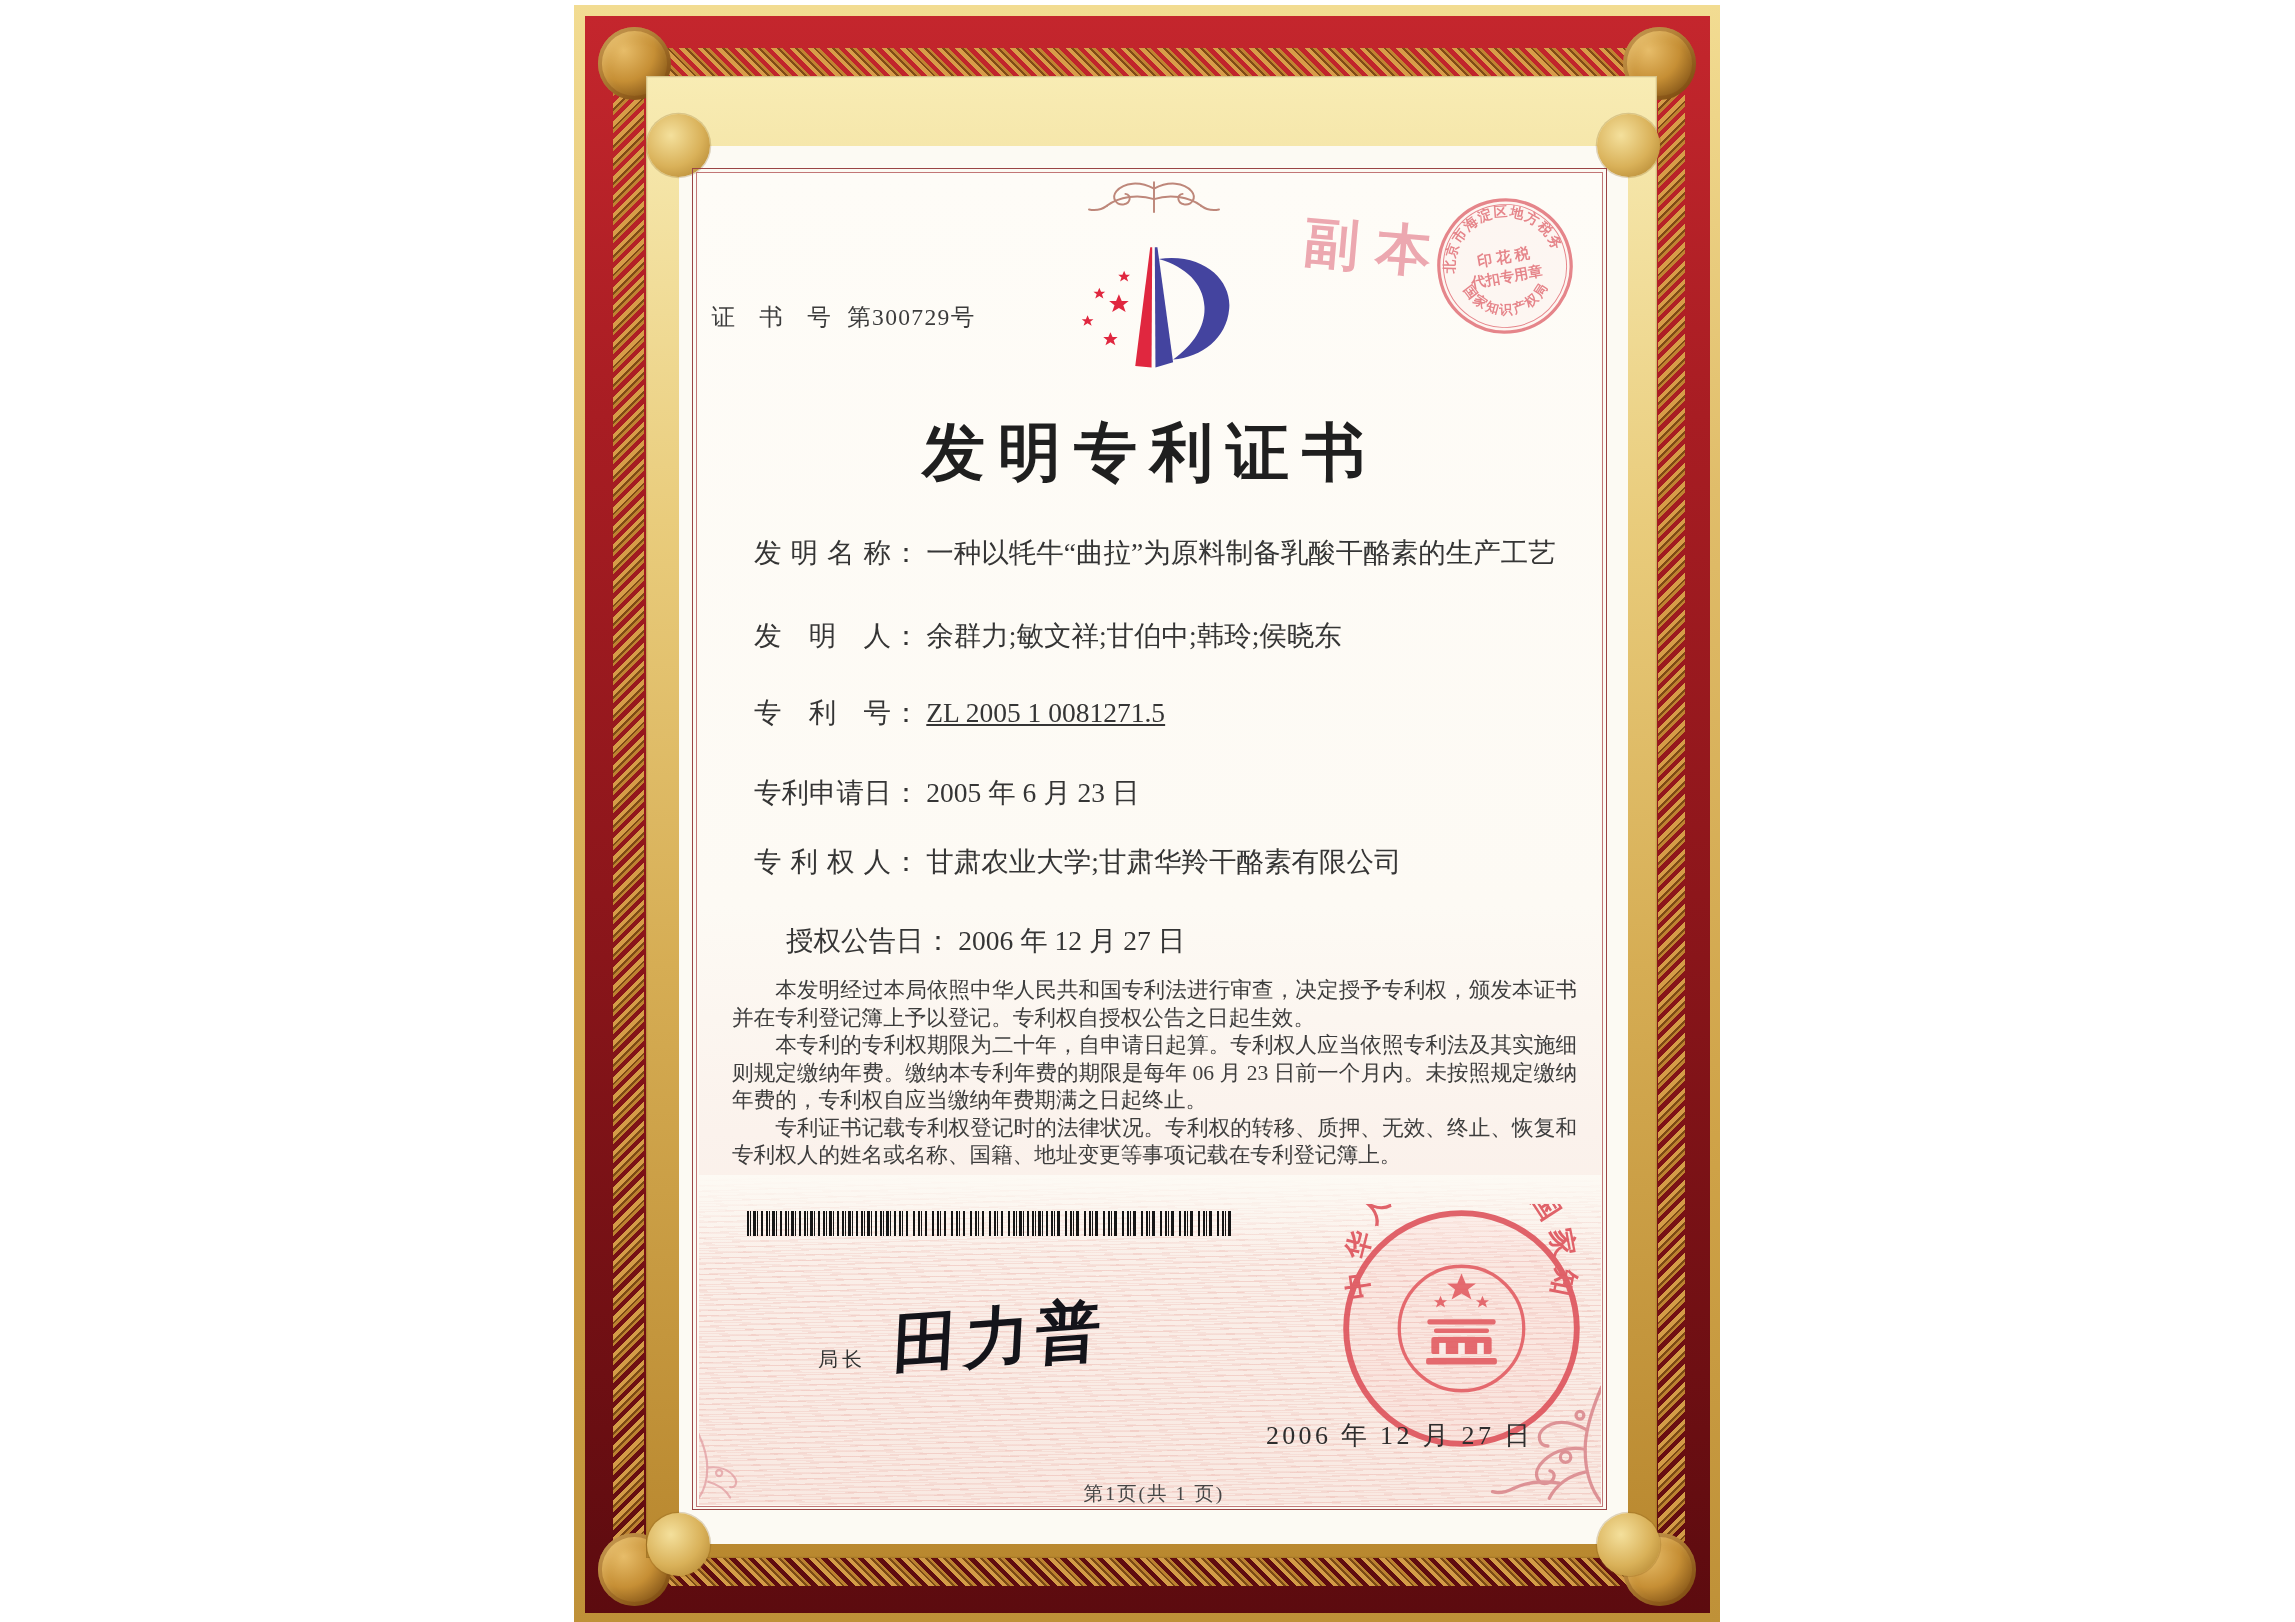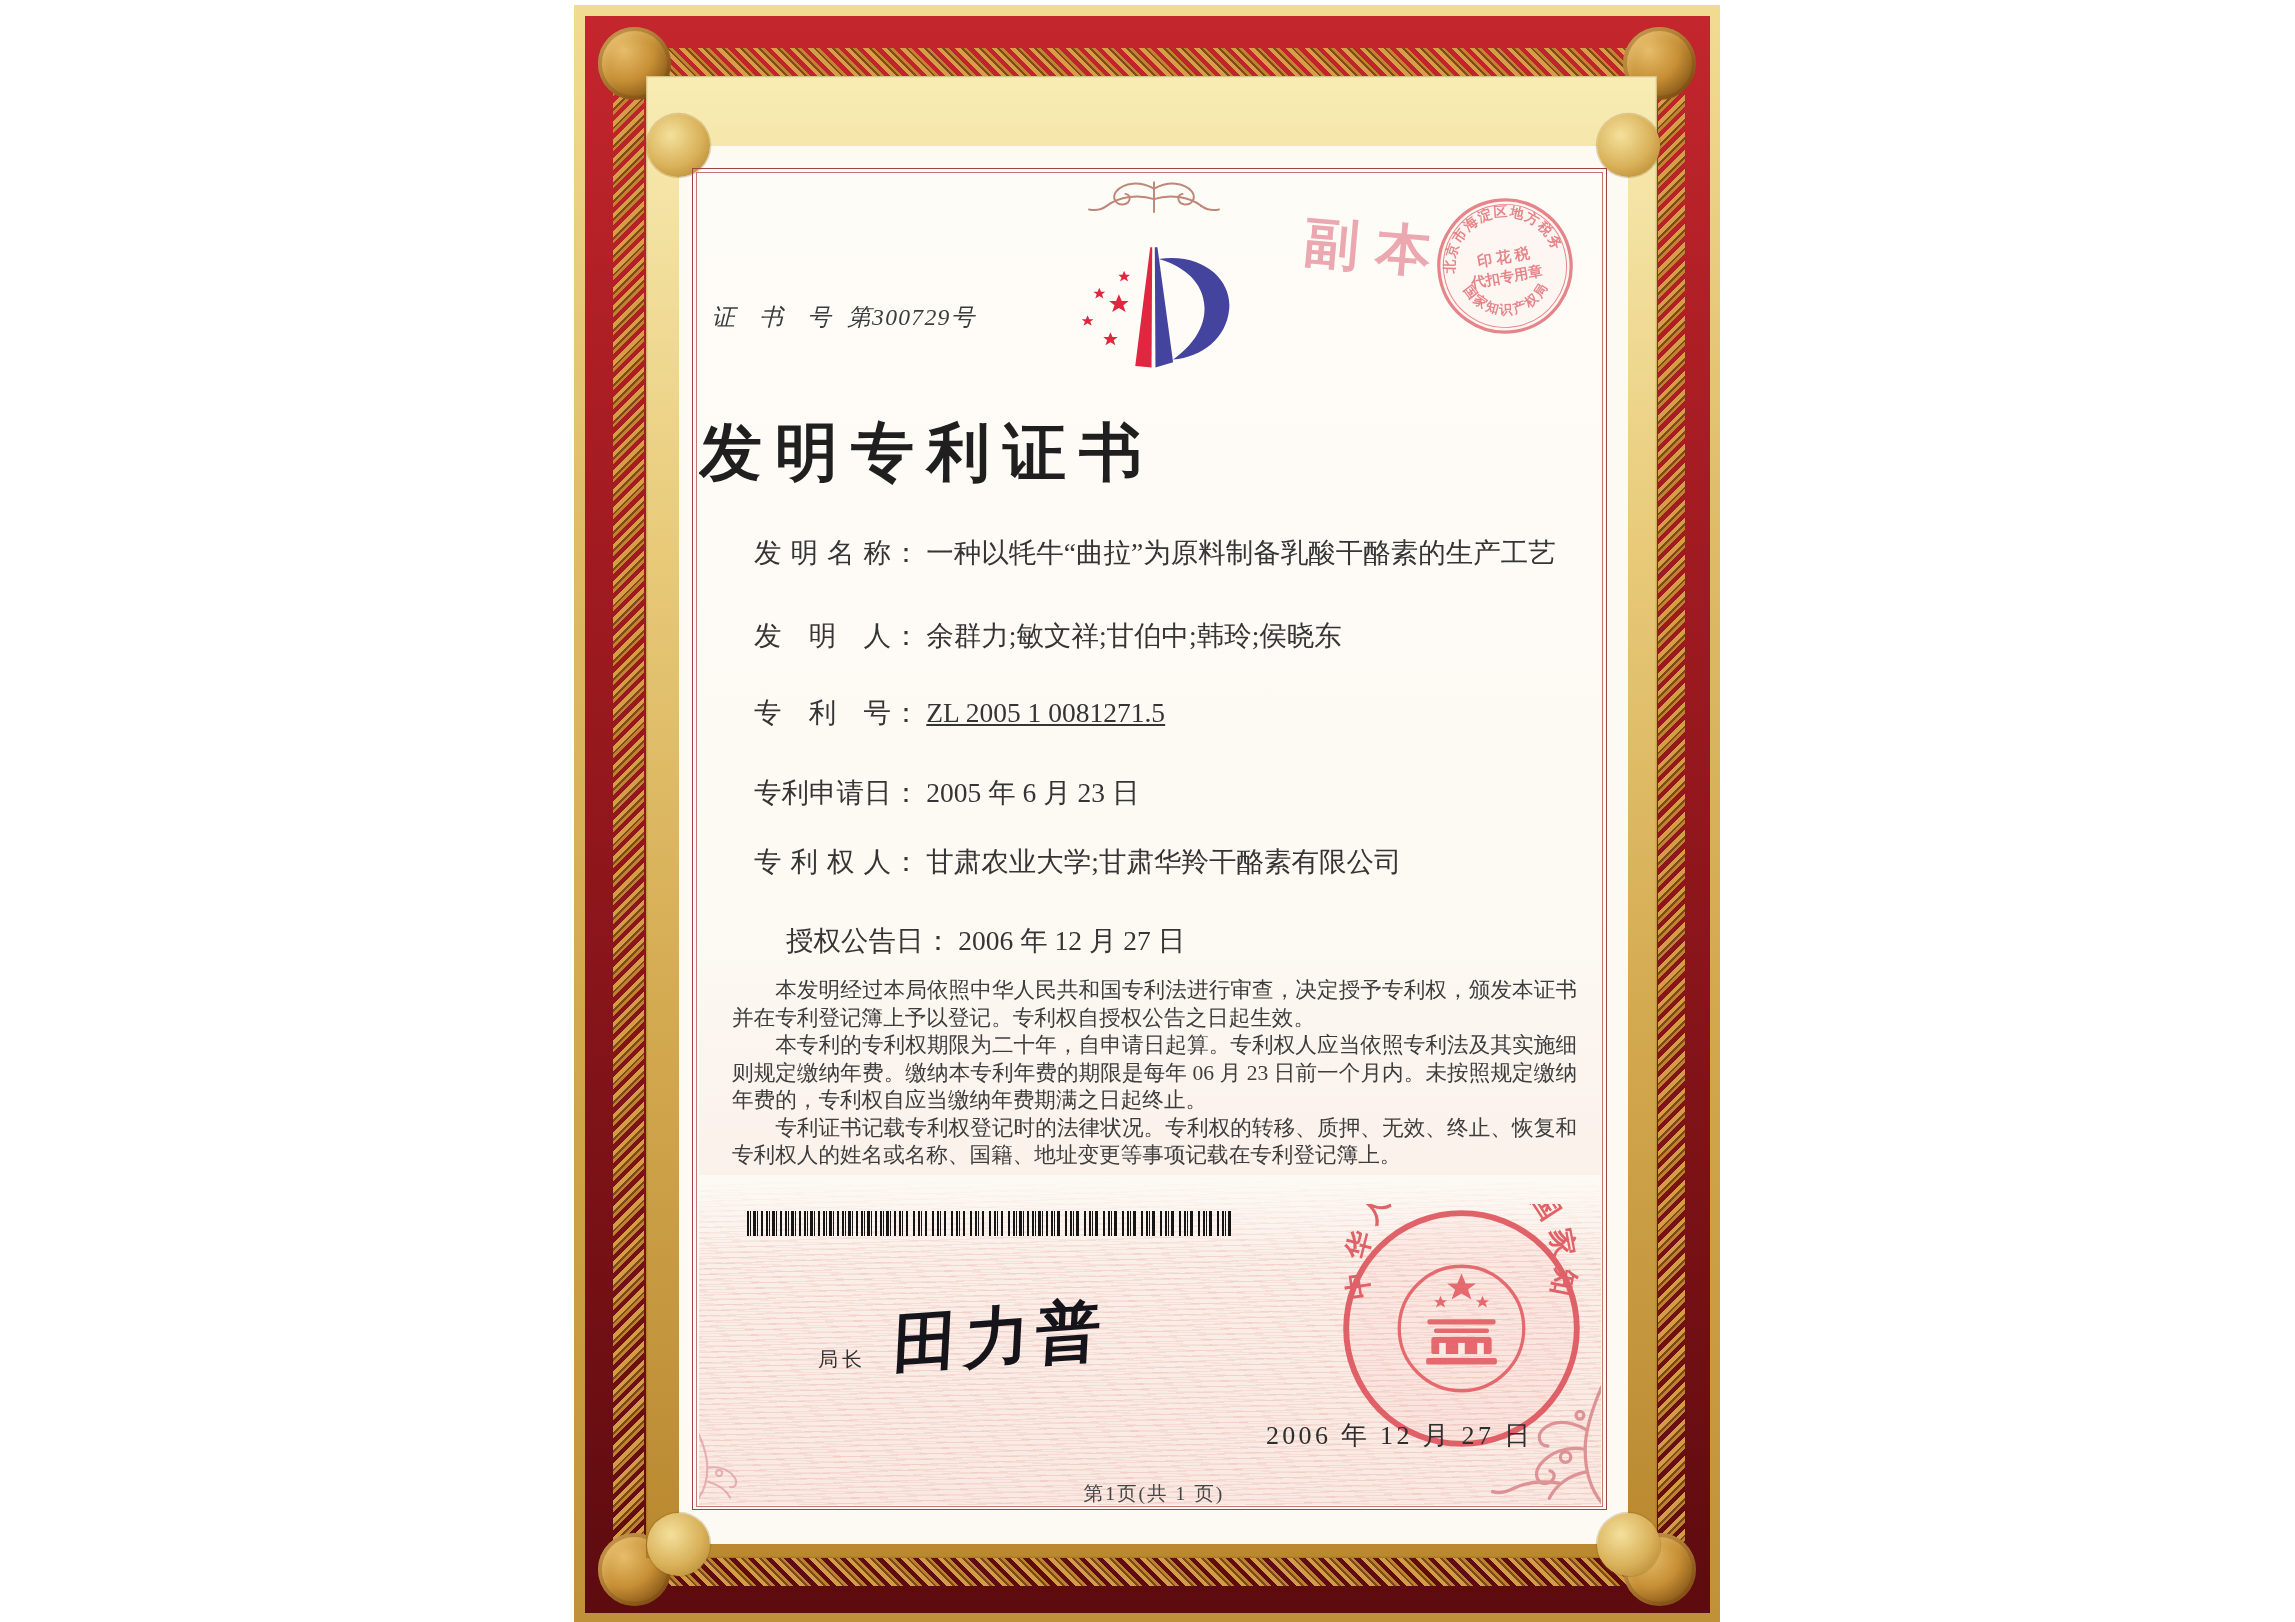--- a/index.html
+++ b/index.html
@@ -40,34 +40,34 @@
   
   .content{position:absolute;top:168px;left:125px;right:119px;bottom:118px;
      background:linear-gradient(180deg,#fefcf7 0%,#fdfaf4 55%,#fbf2ec 72%,#f9e9e2 100%);overflow:hidden;}
   .guilloche{position:absolute;left:0;right:0;bottom:0;height:330px;
      background:
        repeating-linear-gradient(178deg,rgba(228,148,138,.20) 0 1.3px,rgba(228,148,138,0) 1.3px 5.2px),
        repeating-linear-gradient(2deg,rgba(228,148,138,.14) 0 1.3px,rgba(228,148,138,0) 1.3px 5.9px);}
   .guilloche::before{content:'';position:absolute;left:0;right:0;top:0;height:85px;
      background:linear-gradient(180deg,#fdfaf4 0%,rgba(253,250,244,0) 100%);}
 
-  .cert-no{position:absolute;left:12.4px;top:128px;font-size:23.6px;color:#3c3c3c;letter-spacing:1.3px;font-style:italic;}
+  .cert-no{position:absolute;left:12.4px;top:128px;font-size:23.6px;color:#3c3c3c;letter-spacing:1.3px;}
   .cert-no .lbl{letter-spacing:9.2px;}
 
   .top-ornament{position:absolute;left:357px;top:3.9px;width:196px;height:39px;opacity:.65;}
 
   .logo{position:absolute;left:376px;top:73px;width:157px;height:124px;}
 
   .copy-stamp{position:absolute;left:605px;top:38px;font-size:55px;color:#ea9aa4;opacity:.85;
      transform:rotate(5deg);letter-spacing:17px;font-weight:600;}
 
   .tax-stamp{position:absolute;left:734px;top:21px;width:144px;height:144px;
      transform:rotate(-10deg);opacity:.8;}
 
-  .title{position:absolute;left:0;right:0;top:237px;font-size:63px;font-weight:bold;
+  .title{position:absolute;left:0;right:0;top:237px;text-align:center;font-size:63px;font-weight:bold;
      color:#1f1f1f;letter-spacing:13px;}
 
   .row{position:absolute;left:55px;font-size:27.5px;color:#353535;white-space:nowrap;}
   .row .lbl{display:inline-block;width:137px;text-align:justify;text-align-last:justify;vertical-align:bottom;}
   .row .colon{display:inline-block;margin:0 6.5px 0 1.3px;}
   .r0{top:362px;} .r1{top:445px;} .r2{top:522px;text-decoration:underline;} .r3{top:602px;} .r4{top:671px;} .r5{top:750px;margin-left:32px;}
 
   .body-text{position:absolute;left:33px;top:804px;width:845px;font-size:21.6px;line-height:27.5px;
      color:#3d3d3d;text-align:justify;}
   .body-text p{margin:0;text-indent:2em;}

